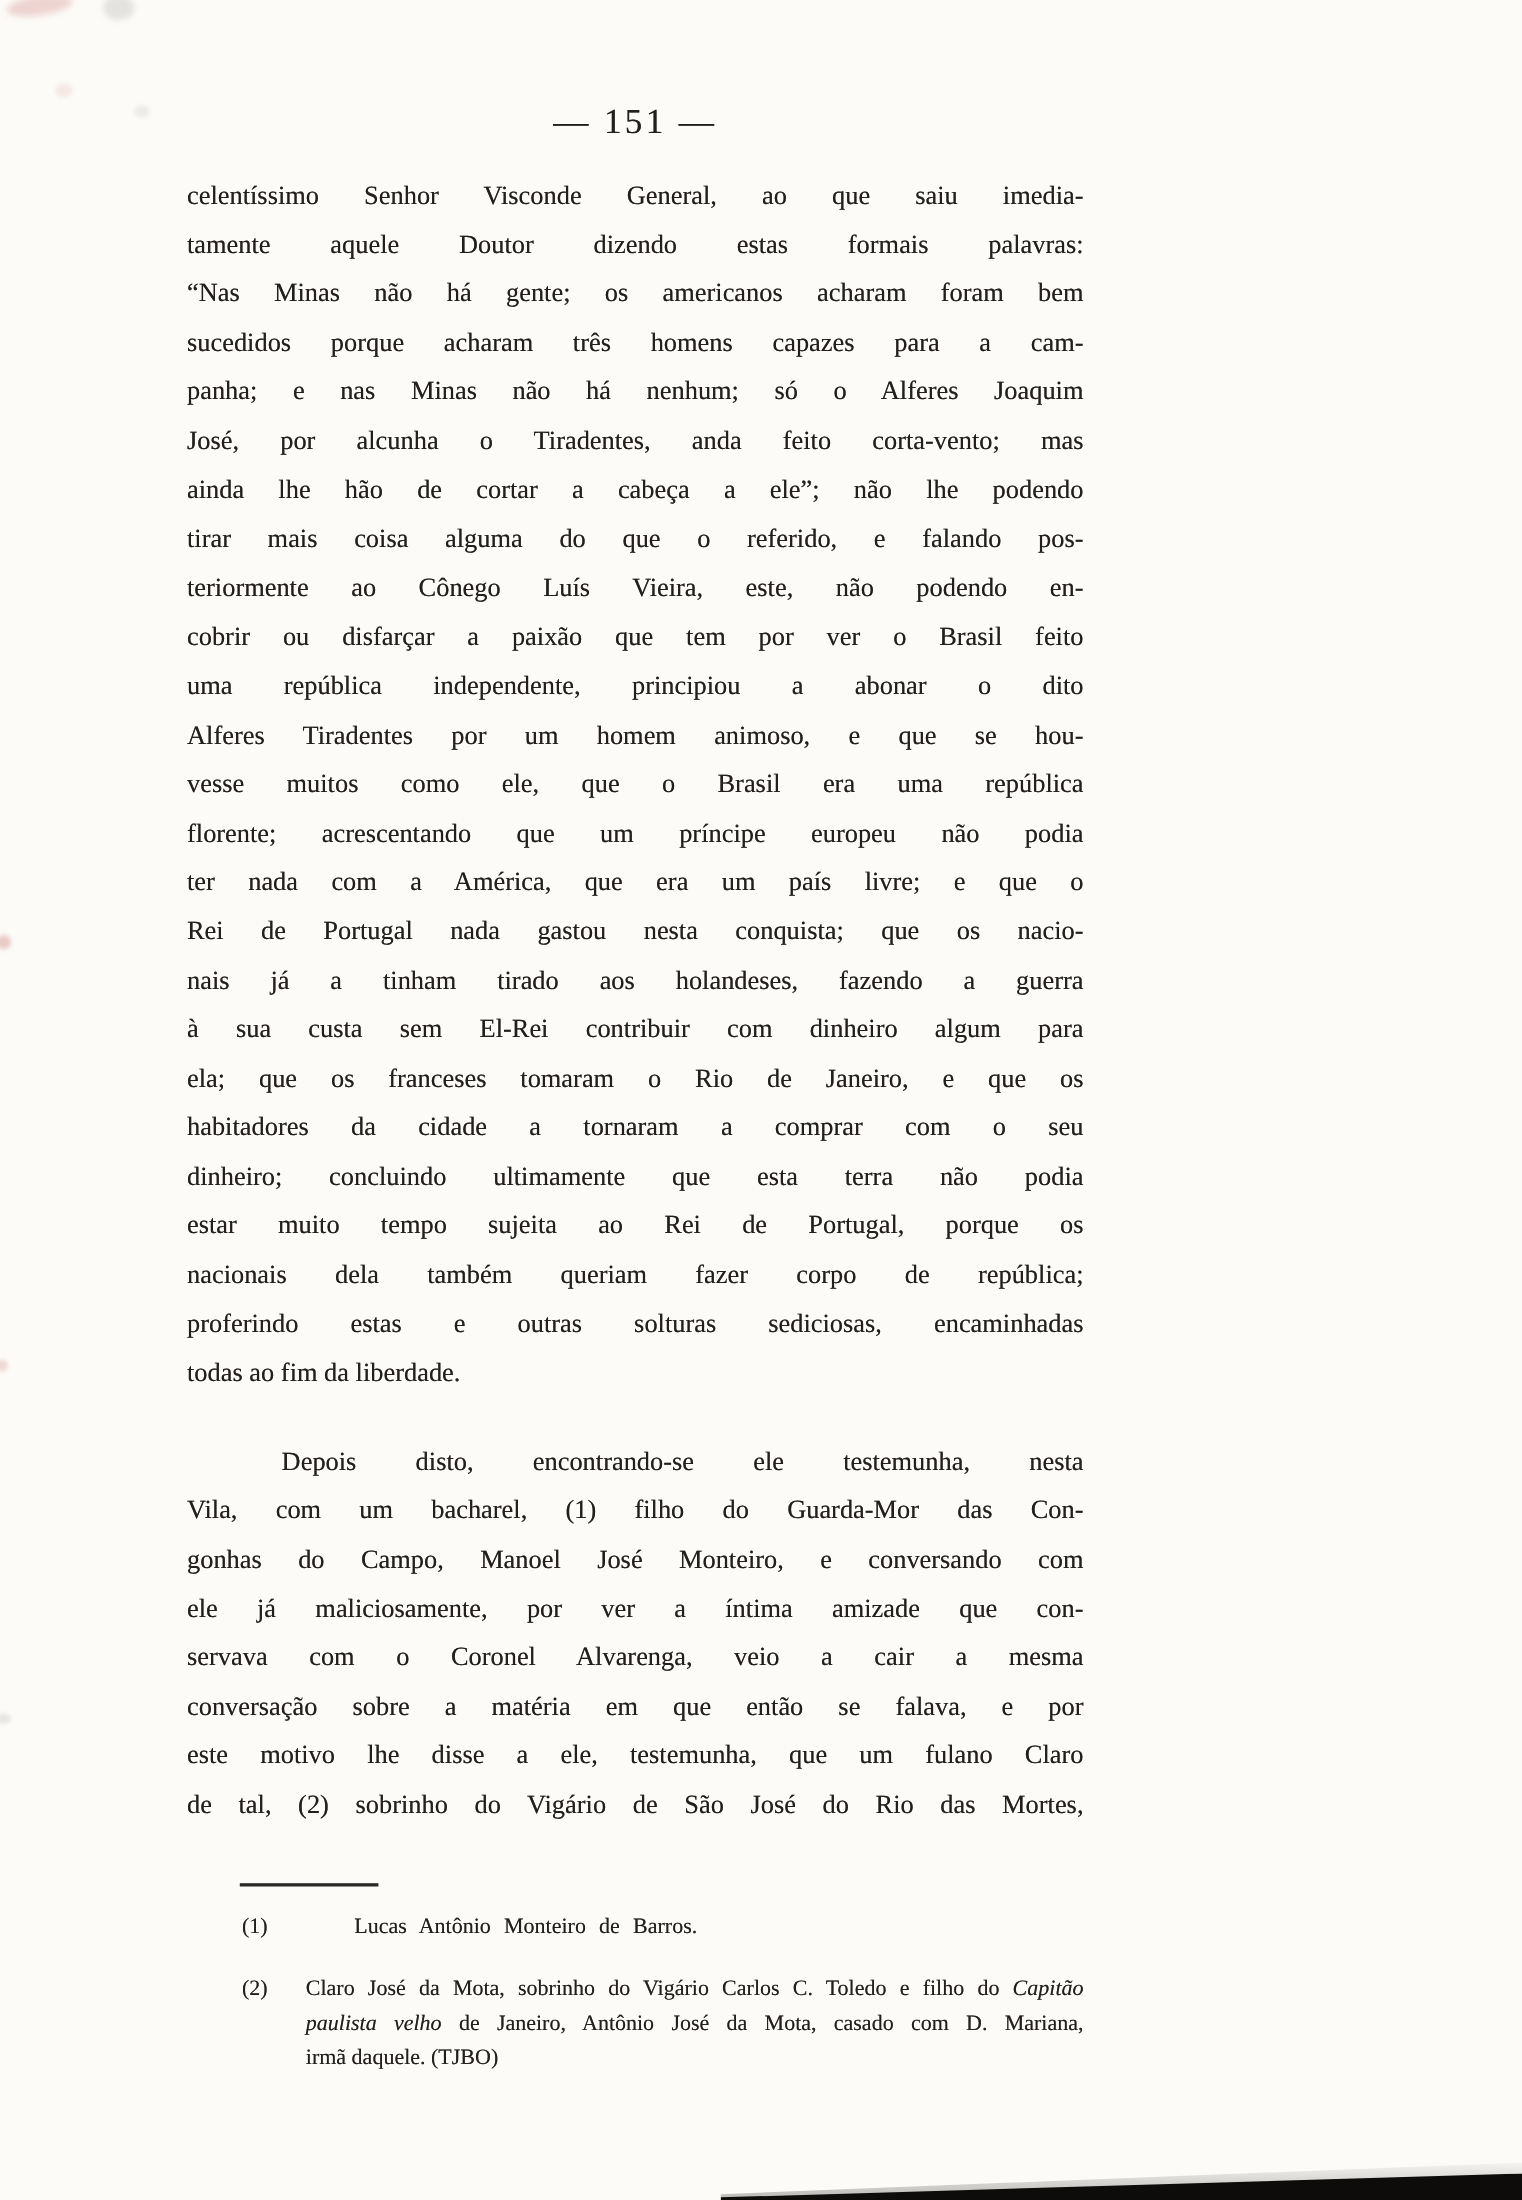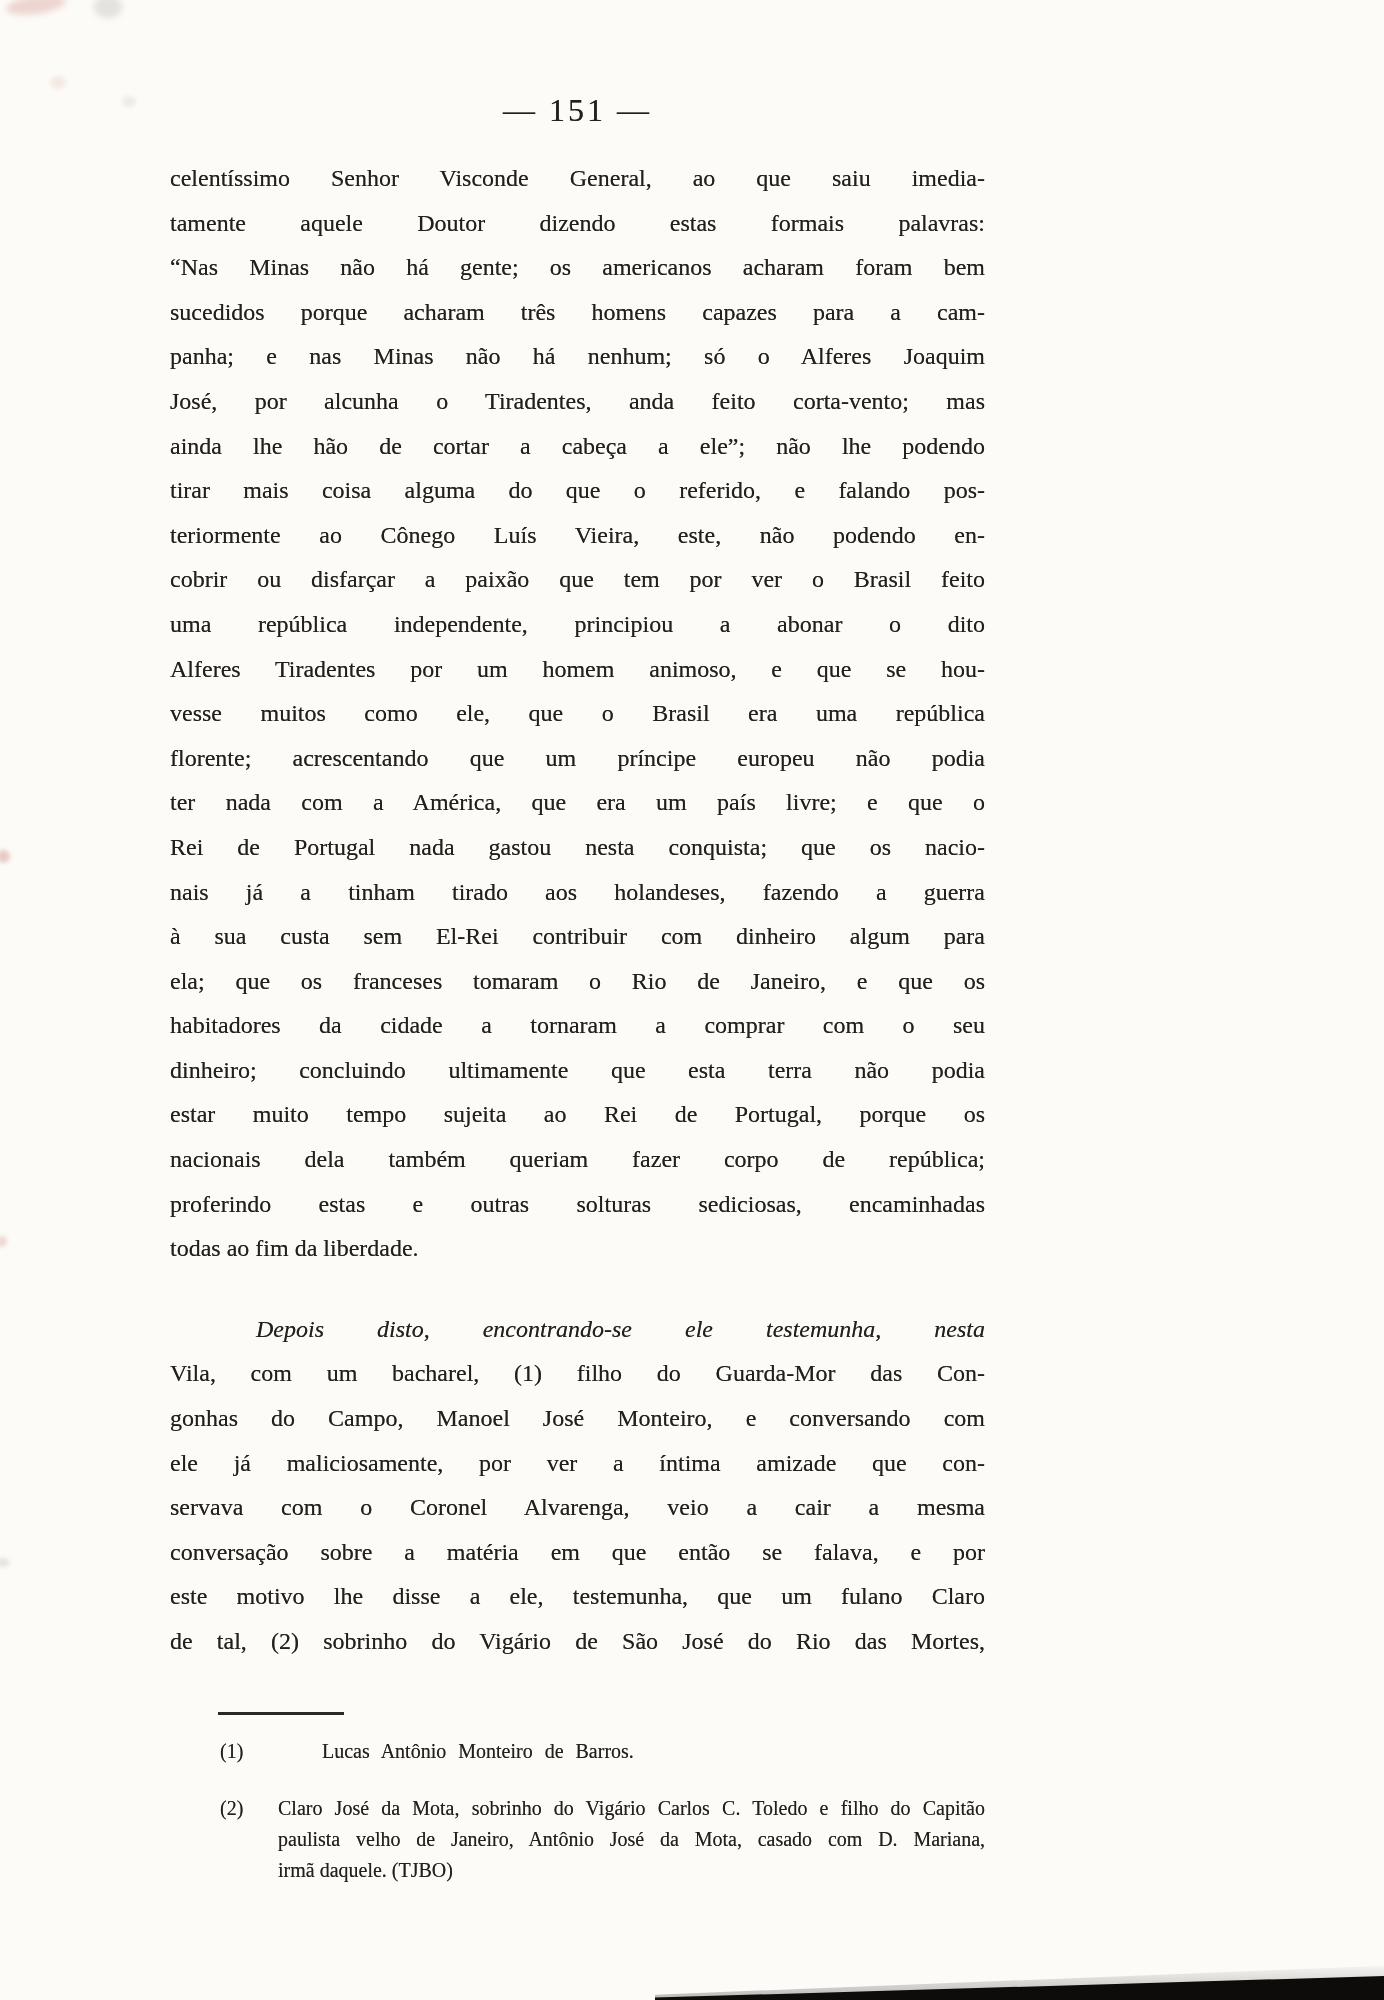--- a/index.html
+++ b/index.html
@@ -18,40 +18,40 @@
     text-shadow:0 0 0.5px rgba(25,22,20,0.7);
   }
   .body-text {
     position:absolute; left:170px; top:156px; width:815px;
     font-size:24px; line-height:44.6px;
     text-shadow:0 0 0.5px rgba(25,22,20,0.65);
   }
   .para .line { text-align:justify; text-align-last:justify; }
   .para .line.last { text-align-last:left; }
   .para.justify-last .line.last { text-align-last:justify; }
-  .para.para-indent .line:first-child { text-indent:86px;font-style:italic; }
+  .para.para-indent .line:first-child { text-indent:86px; }
   .para + .para { margin-top:36px; }
 
   .footnote-rule {
     position:absolute; left:218px; top:1712px; width:126px; height:3px;
     background:#2b2825;
   }
   .footnotes {
     position:absolute; left:220px; top:1736px; width:765px;
     font-size:20px; line-height:31px;
     text-shadow:0 0 0.4px rgba(25,22,20,0.6);
   }
   .footnote { display:flex; align-items:flex-start; }
   .footnote + .footnote { margin-top:26px; }
   .fn-marker { width:58px; flex:none; }
   .fn-content { flex:1; }
   .fn-content .line { text-align:justify; text-align-last:justify; }
   .fn-content .line.last { text-align-last:left; }
   .fn-wide { word-spacing:7px;margin-left:44px; }
-  .it { }
+  .it { font-style:italic; }
 
   
   .art { position:absolute; pointer-events:none; }
   .smudge-a { left:6px; top:-4px; width:60px; height:18px; background:rgba(196,112,104,0.28); border-radius:50%; filter:blur(3px); transform:rotate(-8deg); }
   .smudge-b { left:94px; top:-4px; width:28px; height:22px; background:rgba(140,135,130,0.22); border-radius:50%; filter:blur(3px); }
   .smudge-c { left:50px; top:76px; width:16px; height:13px; background:rgba(205,140,130,0.16); border-radius:50%; filter:blur(2px); }
   .smudge-d { left:122px; top:96px; width:14px; height:11px; background:rgba(150,145,140,0.14); border-radius:50%; filter:blur(2px); }
   .edge-a { left:-3px; top:850px; width:13px; height:13px; background:rgba(190,90,80,0.30); border-radius:50%; filter:blur(2px); }
   .edge-b { left:-4px; top:1236px; width:11px; height:11px; background:rgba(190,90,80,0.22); border-radius:50%; filter:blur(2px); }
   .edge-c { left:-4px; top:1558px; width:14px; height:9px; background:rgba(130,125,120,0.18); border-radius:50%; filter:blur(2px); }

